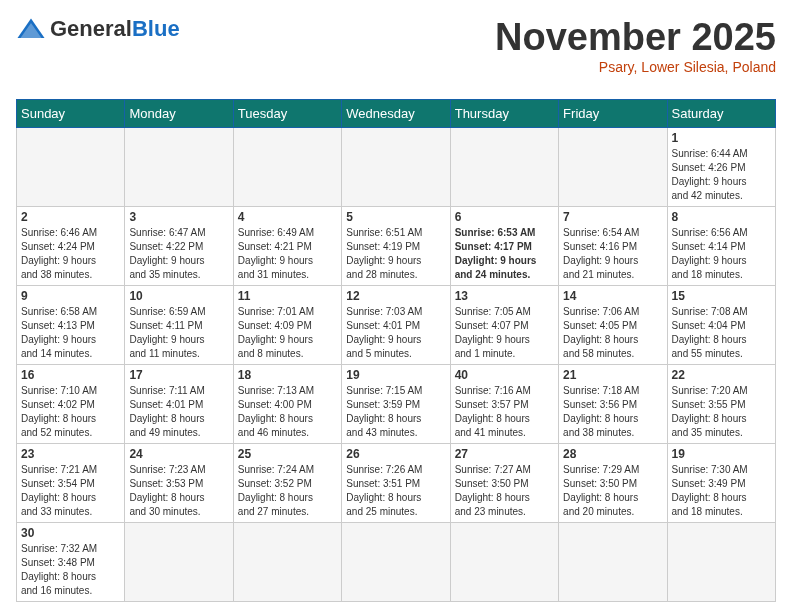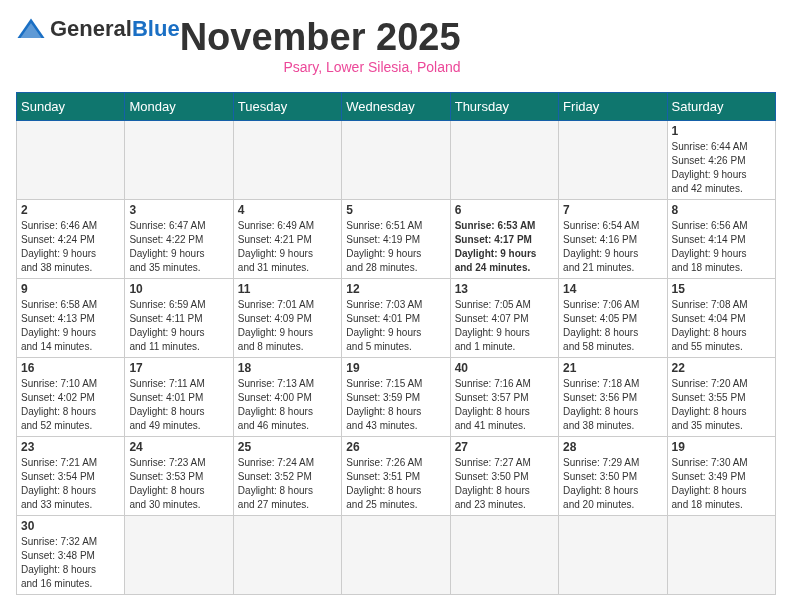--- a/index.html
+++ b/index.html
@@ -5,22 +5,23 @@
     * { box-sizing: border-box; margin: 0; padding: 0; }
     body {
       font-family: Arial, sans-serif;
       background: #fff;
       width: 792px;
       min-height: 612px;
       padding: 16px;
     }
     .header-area {
       display: flex;
+      justify-content: space-between;
       align-items: flex-start;
-      margin-bottom: 17px;
+      margin-bottom: 24px;
     }
     .logo {
       display: flex;
       align-items: center;
       gap: 4px;
     }
     .logo-text-general {
       font-size: 22px;
       font-weight: bold;
       color: #333;
@@ -37,21 +38,21 @@
     .title-area {
       text-align: right;
     }
     .month-title {
       font-size: 38px;
       font-weight: bold;
       color: #333;
     }
     .location {
       font-size: 14px;
-      color: #ec4899;
+      color: #c2410c;
     }
     .calendar {
       width: 100%;
       border-collapse: collapse;
       border: 1px solid #ccc;
     }
     .calendar th {
       background-color: #0f766e;
       color: #fff;
       font-size: 13px;

